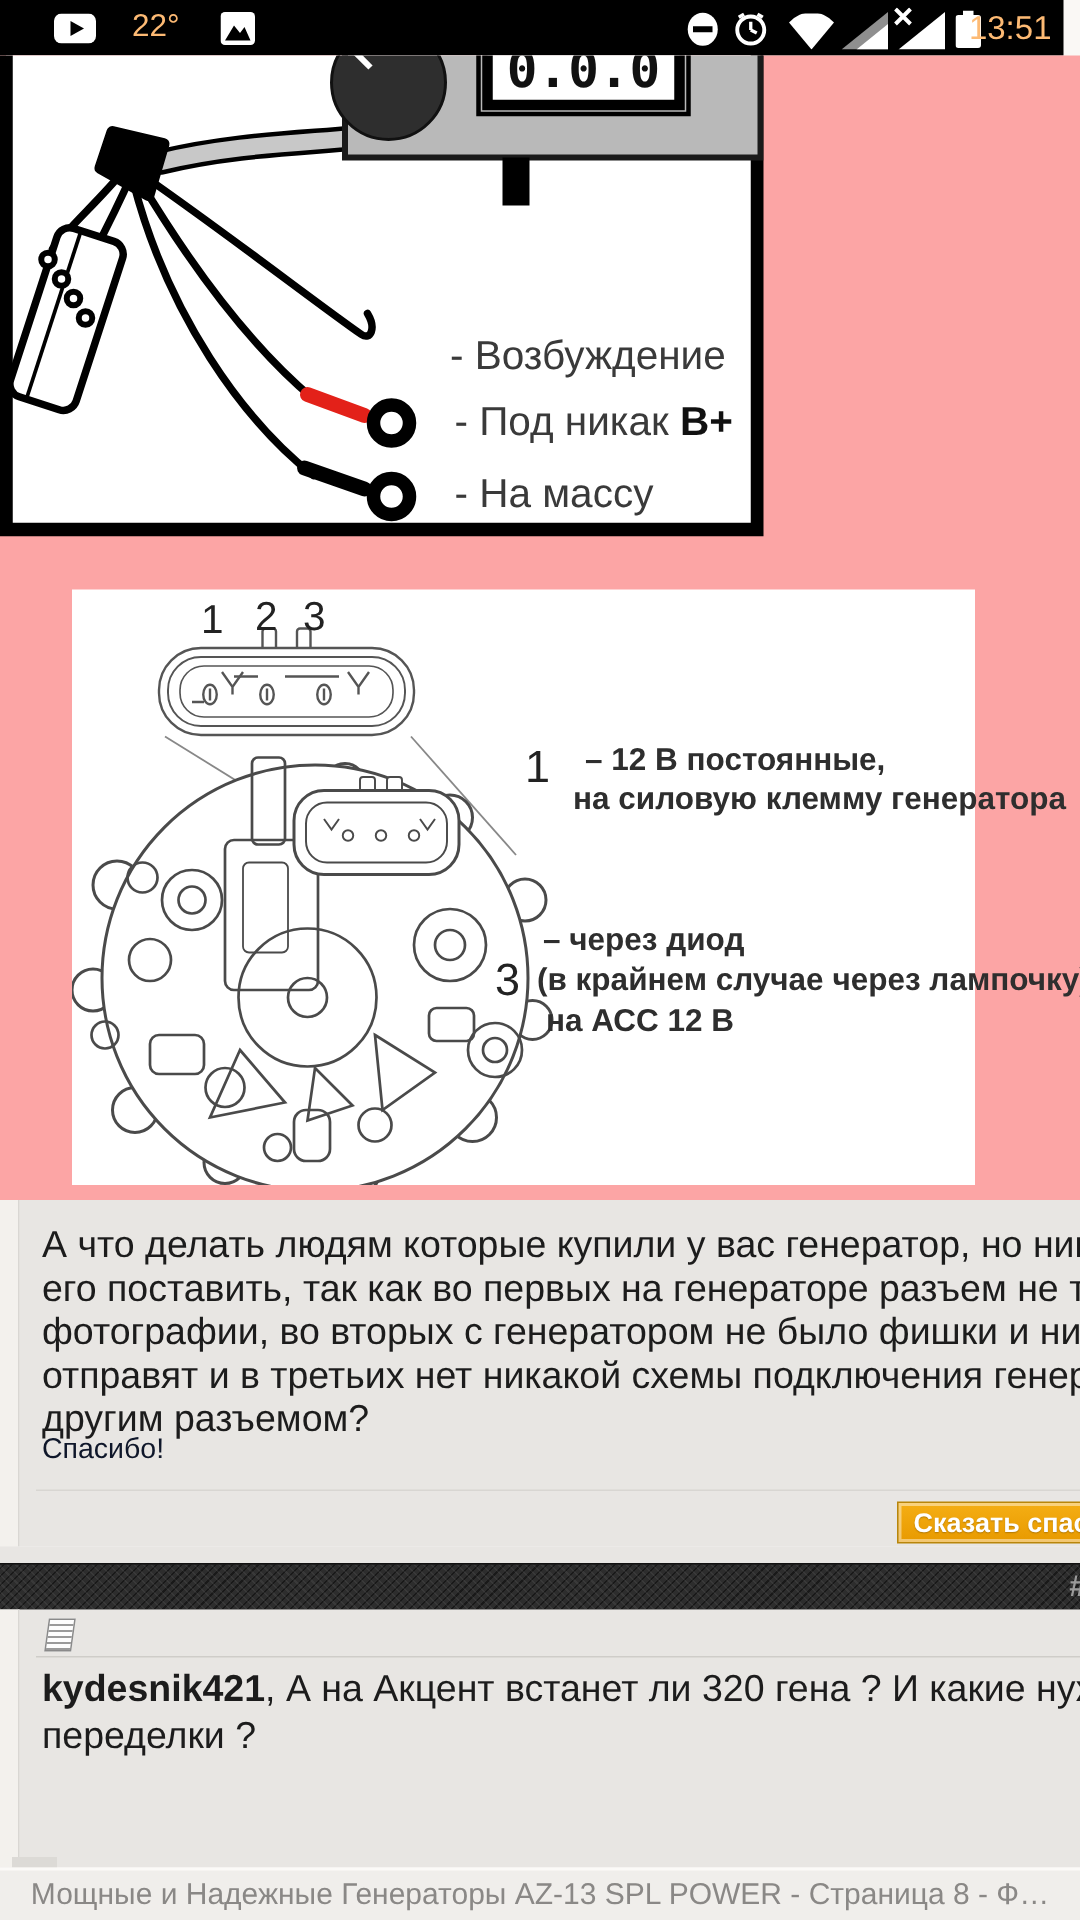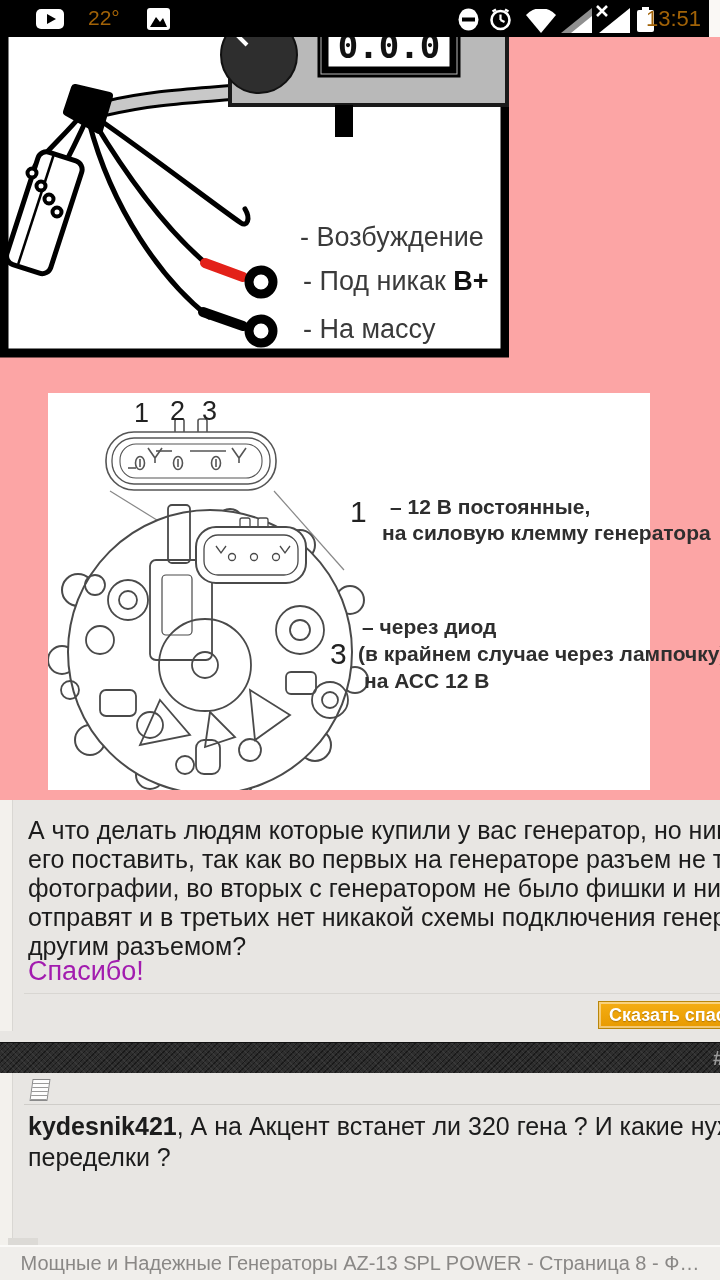--- a/index.html
+++ b/index.html
@@ -3,37 +3,37 @@
 <meta charset="utf-8">
 <style>
   html,body{margin:0;padding:0;}
   body{
     width:720px;height:1280px;overflow:hidden;position:relative;
     background:#faf8f5;font-family:"Liberation Sans",sans-serif;
     -webkit-font-smoothing:antialiased;
   }
   .abs{position:absolute;}
   
-  #statusbar{left:0;top:0;width:709px;height:37px;background:#000;color:#a16207;}
+  #statusbar{left:0;top:0;width:709px;height:37px;background:#000;color:#fdba74;}
   #statusbar .sb-time{position:absolute;right:8px;top:6px;font-size:22px;letter-spacing:0px;}
   #statusbar .sb-temp{position:absolute;left:88px;top:6px;font-size:21px;}
   
   #images-region{left:0;top:37px;width:720px;height:763px;background:#fca5a5;}
   #diagram1{left:53px;top:37px;width:509px;height:321px;}
   #diagram2{left:48px;top:393px;width:602px;height:397px;background:#fff;}
   .wire-label{position:absolute;font-size:27px;color:#3a3a3a;white-space:nowrap;}
   .wire-label b{color:#111;}
   .pin-num{position:absolute;font-size:27px;color:#222;}
   .callout-num{position:absolute;font-size:30px;color:#222;}
   .callout-line{position:absolute;font-size:21px;font-weight:600;color:#2e2e2e;white-space:nowrap;}
   
   #post-area{left:0;top:800px;width:720px;height:231px;background:#e8e6e3;}
   #left-strip1{left:0;top:800px;width:12px;height:231px;background:#f3f1ed;border-right:1px solid #d9d7d3;}
   .para-line{position:absolute;left:28px;font-size:25px;line-height:29px;color:#1c1c1c;white-space:nowrap;}
-  #thanks-text{position:absolute;left:28px;top:956px;font-size:27px;color:#a21caf;}
+  #thanks-text{position:absolute;left:28px;top:956px;font-size:19px;color:#0f172a;}
   #thanks-divider{left:24px;top:993px;right:0;height:1px;background:#d8d6d2;}
   #thanks-btn{
     left:598px;top:1001px;height:26px;line-height:26px;padding:0 10px;
     background:linear-gradient(#f5ae14,#e89a00);
     border:1px solid #b8860b;box-shadow:inset 0 0 0 2px rgba(255,255,255,.45);
     color:#fff;font-size:18px;font-weight:bold;white-space:nowrap;
     text-shadow:0 1px 1px rgba(0,0,0,.25);cursor:pointer;
   }
   
   #white-strip{left:0;top:1031px;width:720px;height:11px;background:#e8e6e3;border-bottom:3px solid #fdfdfc;}

